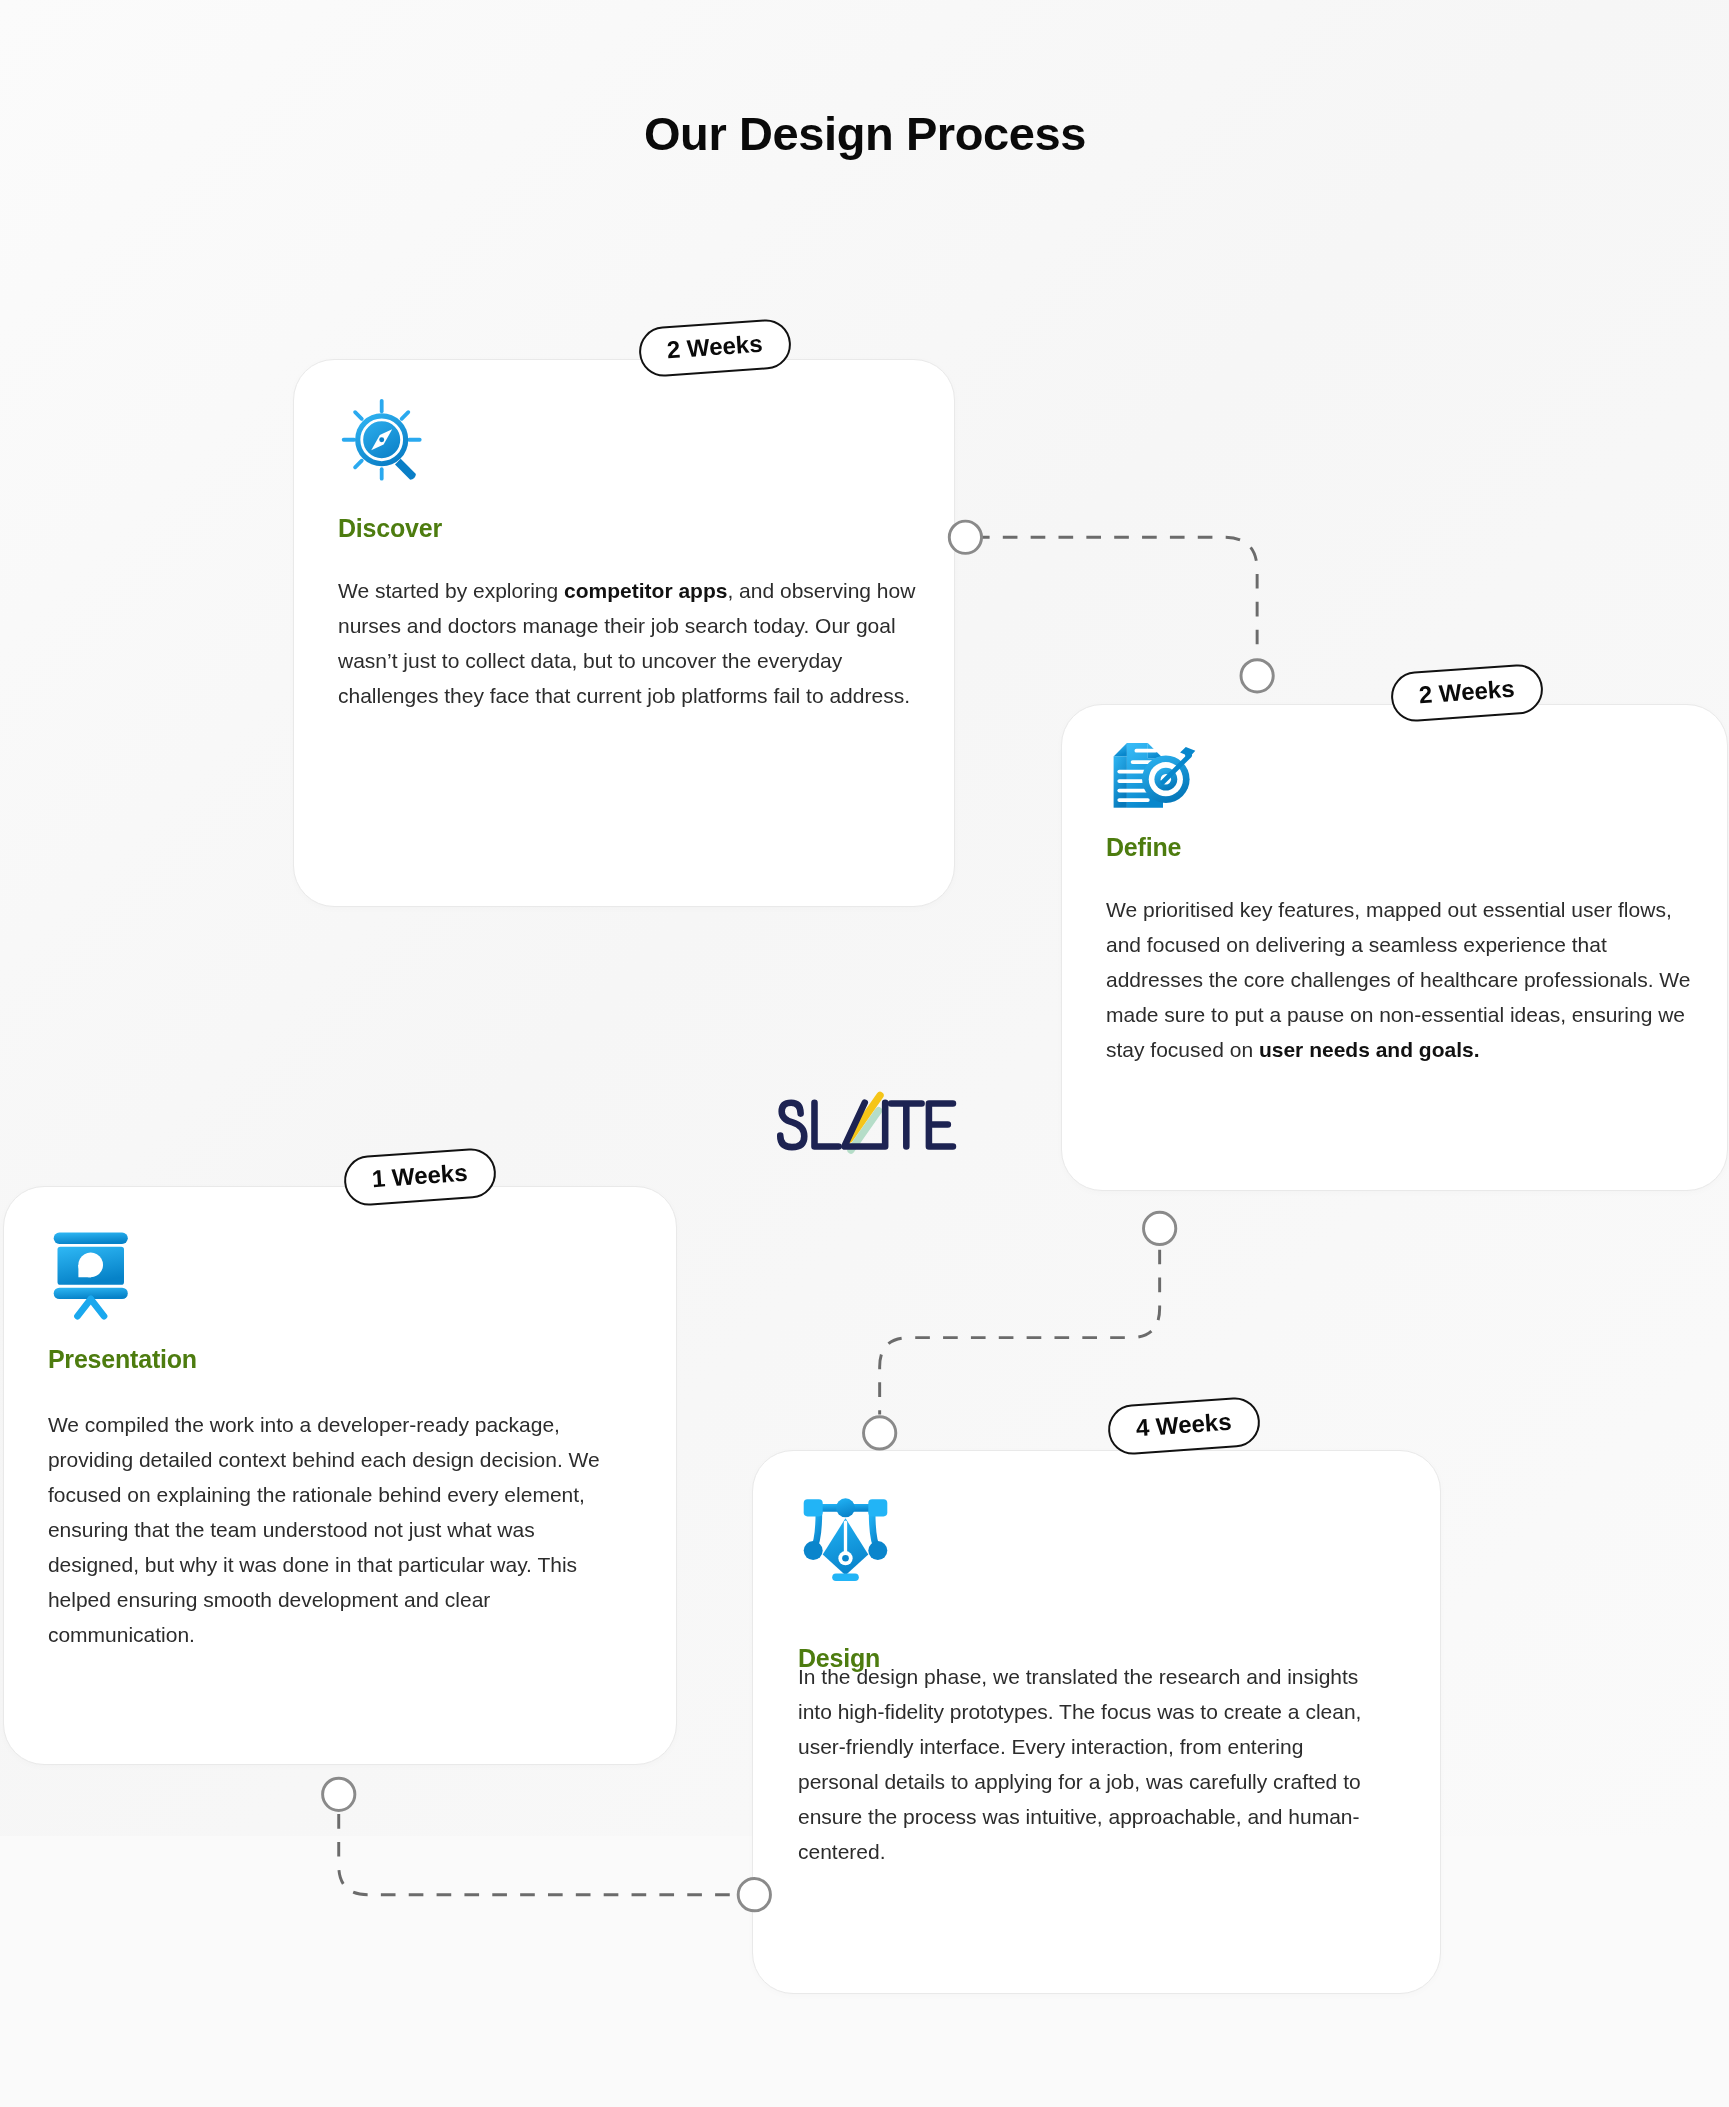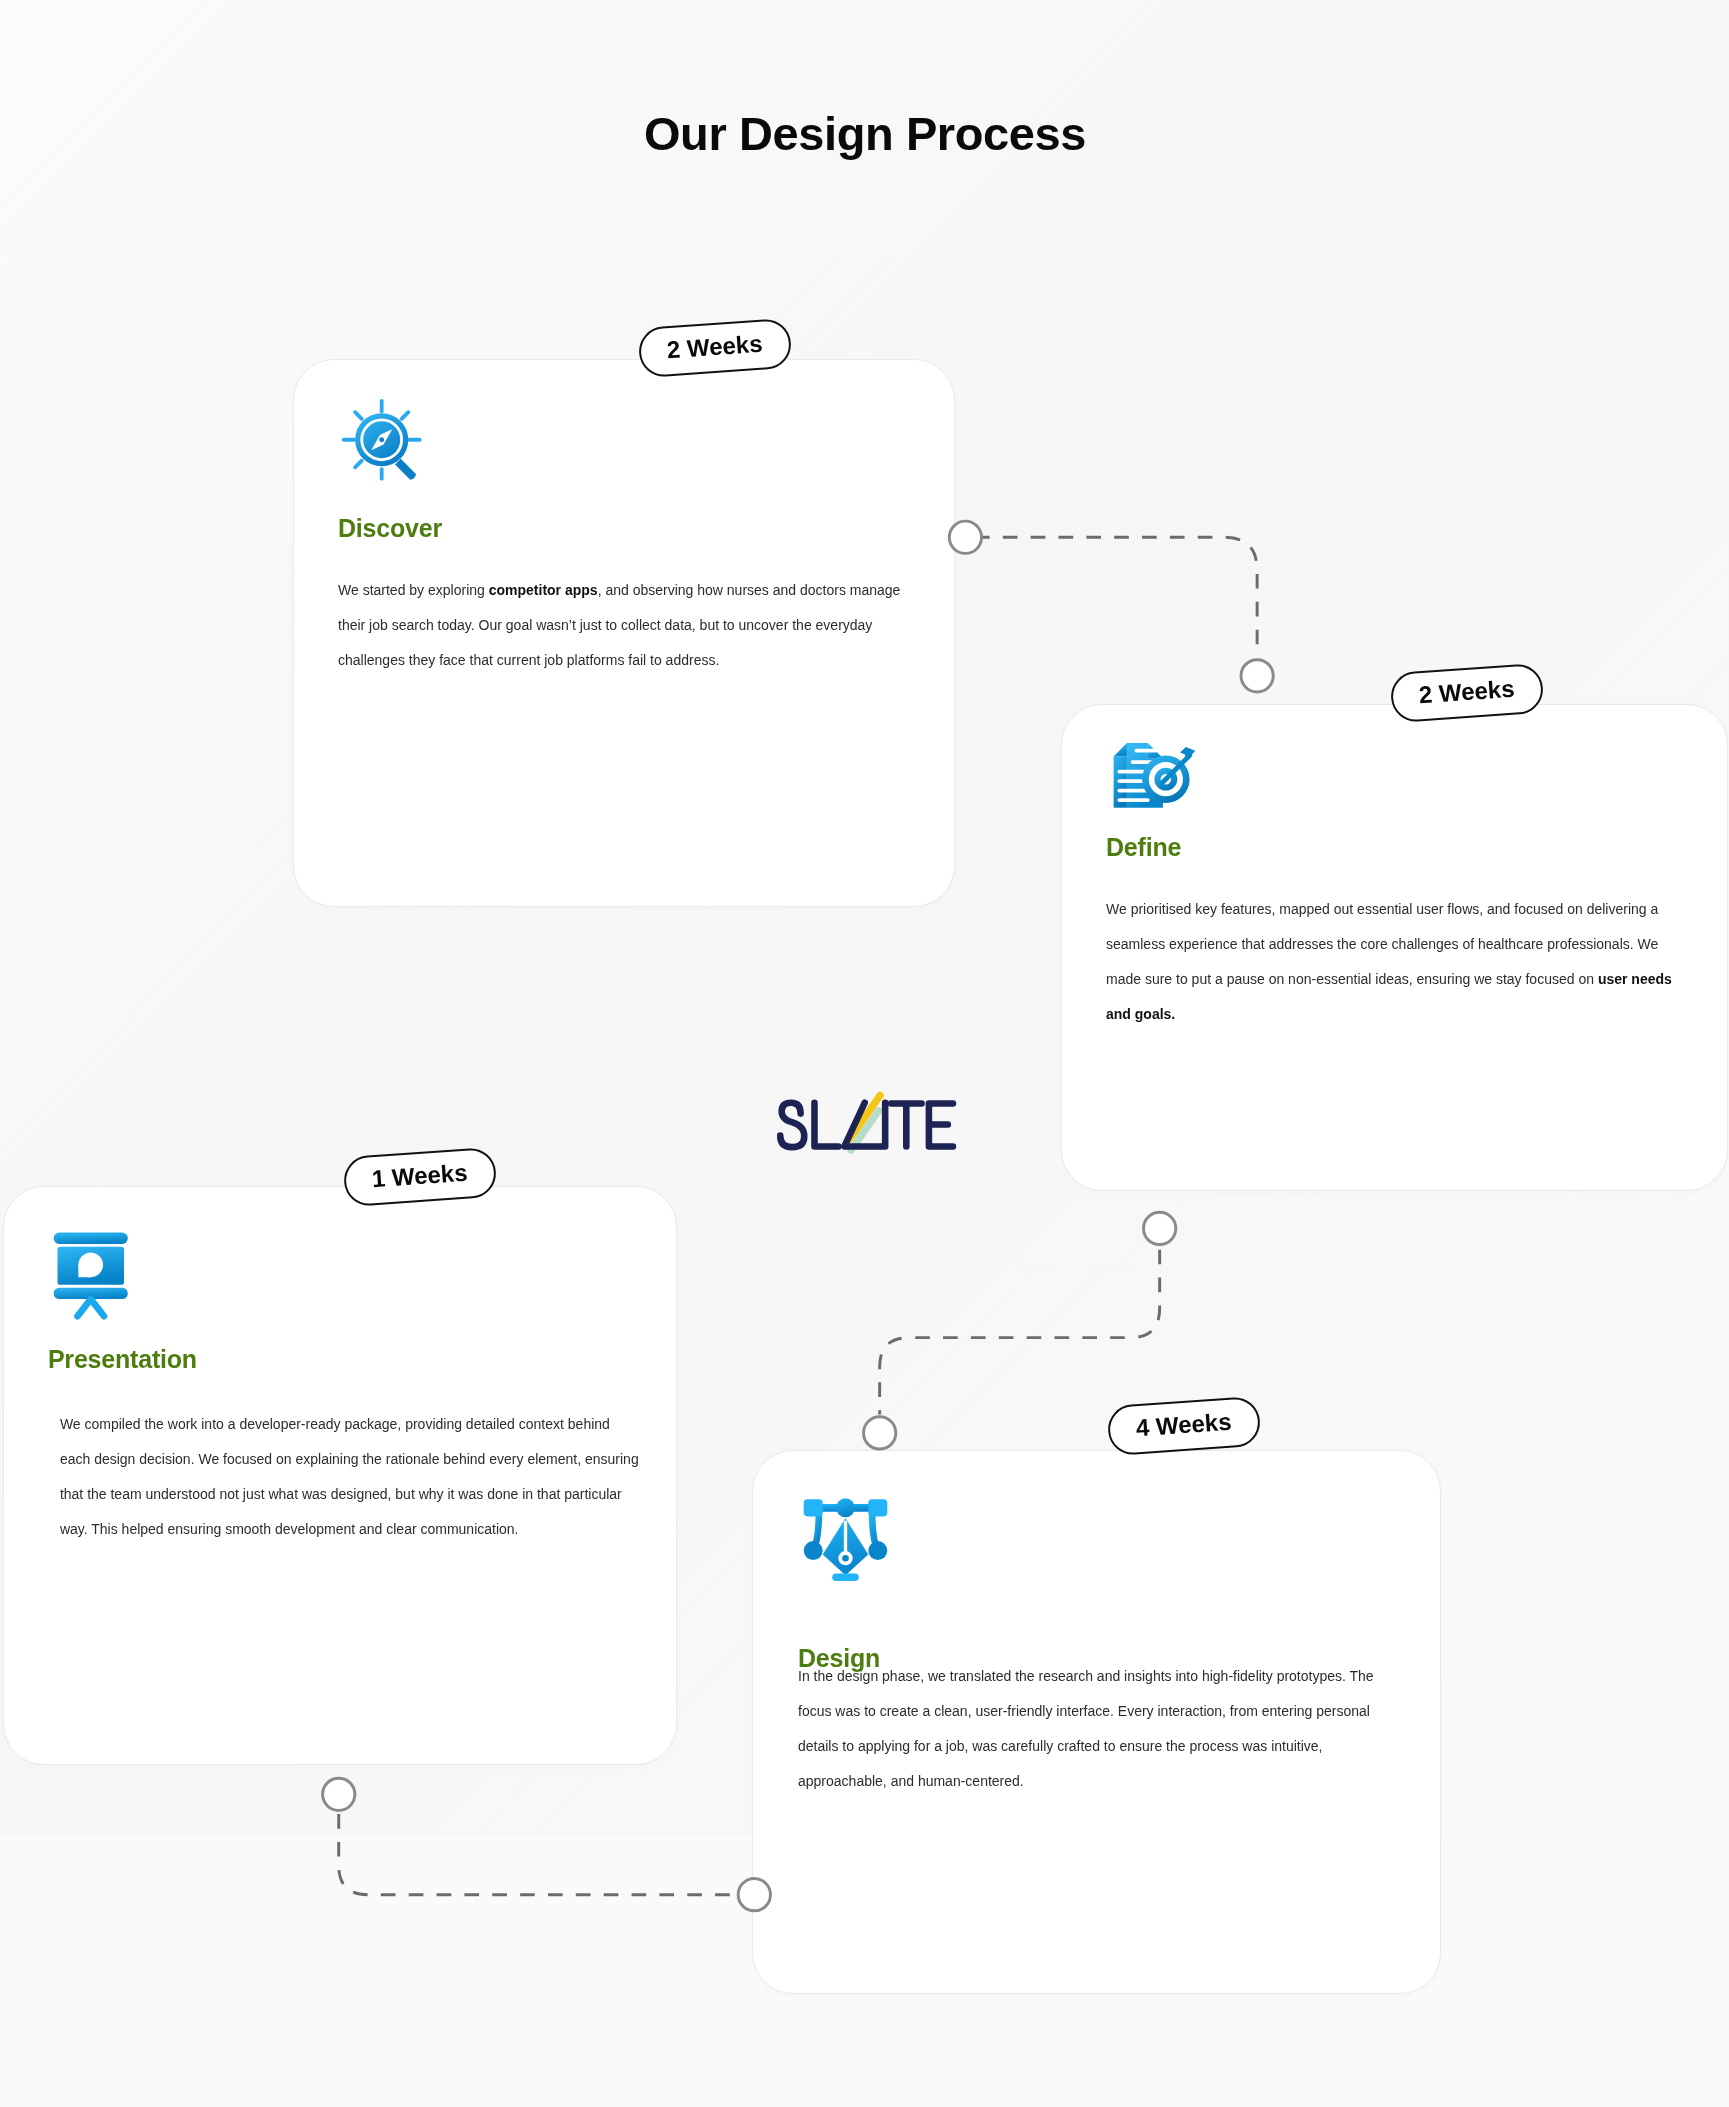--- a/index.html
+++ b/index.html
@@ -51,42 +51,42 @@
   .card-title {
     position: absolute;
     font-size: 25px;
     font-weight: 700;
     color: #4d7c0f;
     letter-spacing: -0.2px;
   }
 
   .card-body {
     position: absolute;
-    font-size: 14px;
+    font-size: 21px;
     line-height: 35px;
     color: #2c2c2c;
     font-weight: 400;
   }
   .card-body b { font-weight: 700; color: #111; }
 
   
   #card-discover     { left: 293px;  top: 359px;  width: 662px;  height: 548px; }
   #card-discover .card-icon  { left: 44px;  top: 37px; }
   #card-discover .card-title { left: 44px;  top: 154px; }
   #card-discover .card-body  { left: 44px;  top: 213px; width: 579px; }
 
   #card-define       { left: 1061px; top: 704px;  width: 667px;  height: 487px; }
   #card-define .card-icon  { left: 44px;  top: 20.5px; }
   #card-define .card-title { left: 44px;  top: 128px; }
   #card-define .card-body  { left: 44px;  top: 187px; width: 586px; }
 
   #card-presentation { left: 2.9px;    top: 1186px; width: 674px;  height: 579px; }
   #card-presentation .card-icon  { left: 44px;  top: 38px; }
   #card-presentation .card-title { left: 44px;  top: 158px; }
-  #card-presentation .card-body  { left: 44px;  top: 220px; width: 579px; margin-left: 12px; }
+  #card-presentation .card-body  { left: 44px;  top: 220px; width: 579px; }
 
   #card-design       { left: 752px; top: 1450px; width: 689px;  height: 544px; }
   #card-design .card-icon  { left: 45px;  top: 35px; }
   #card-design .card-title { left: 45px;  top: 154px; margin-top: 39px; }
   #card-design .card-body  { left: 45px;  top: 208px; width: 579px; }
 
   
   .badge {
     position: absolute;
     background: #ffffff;

